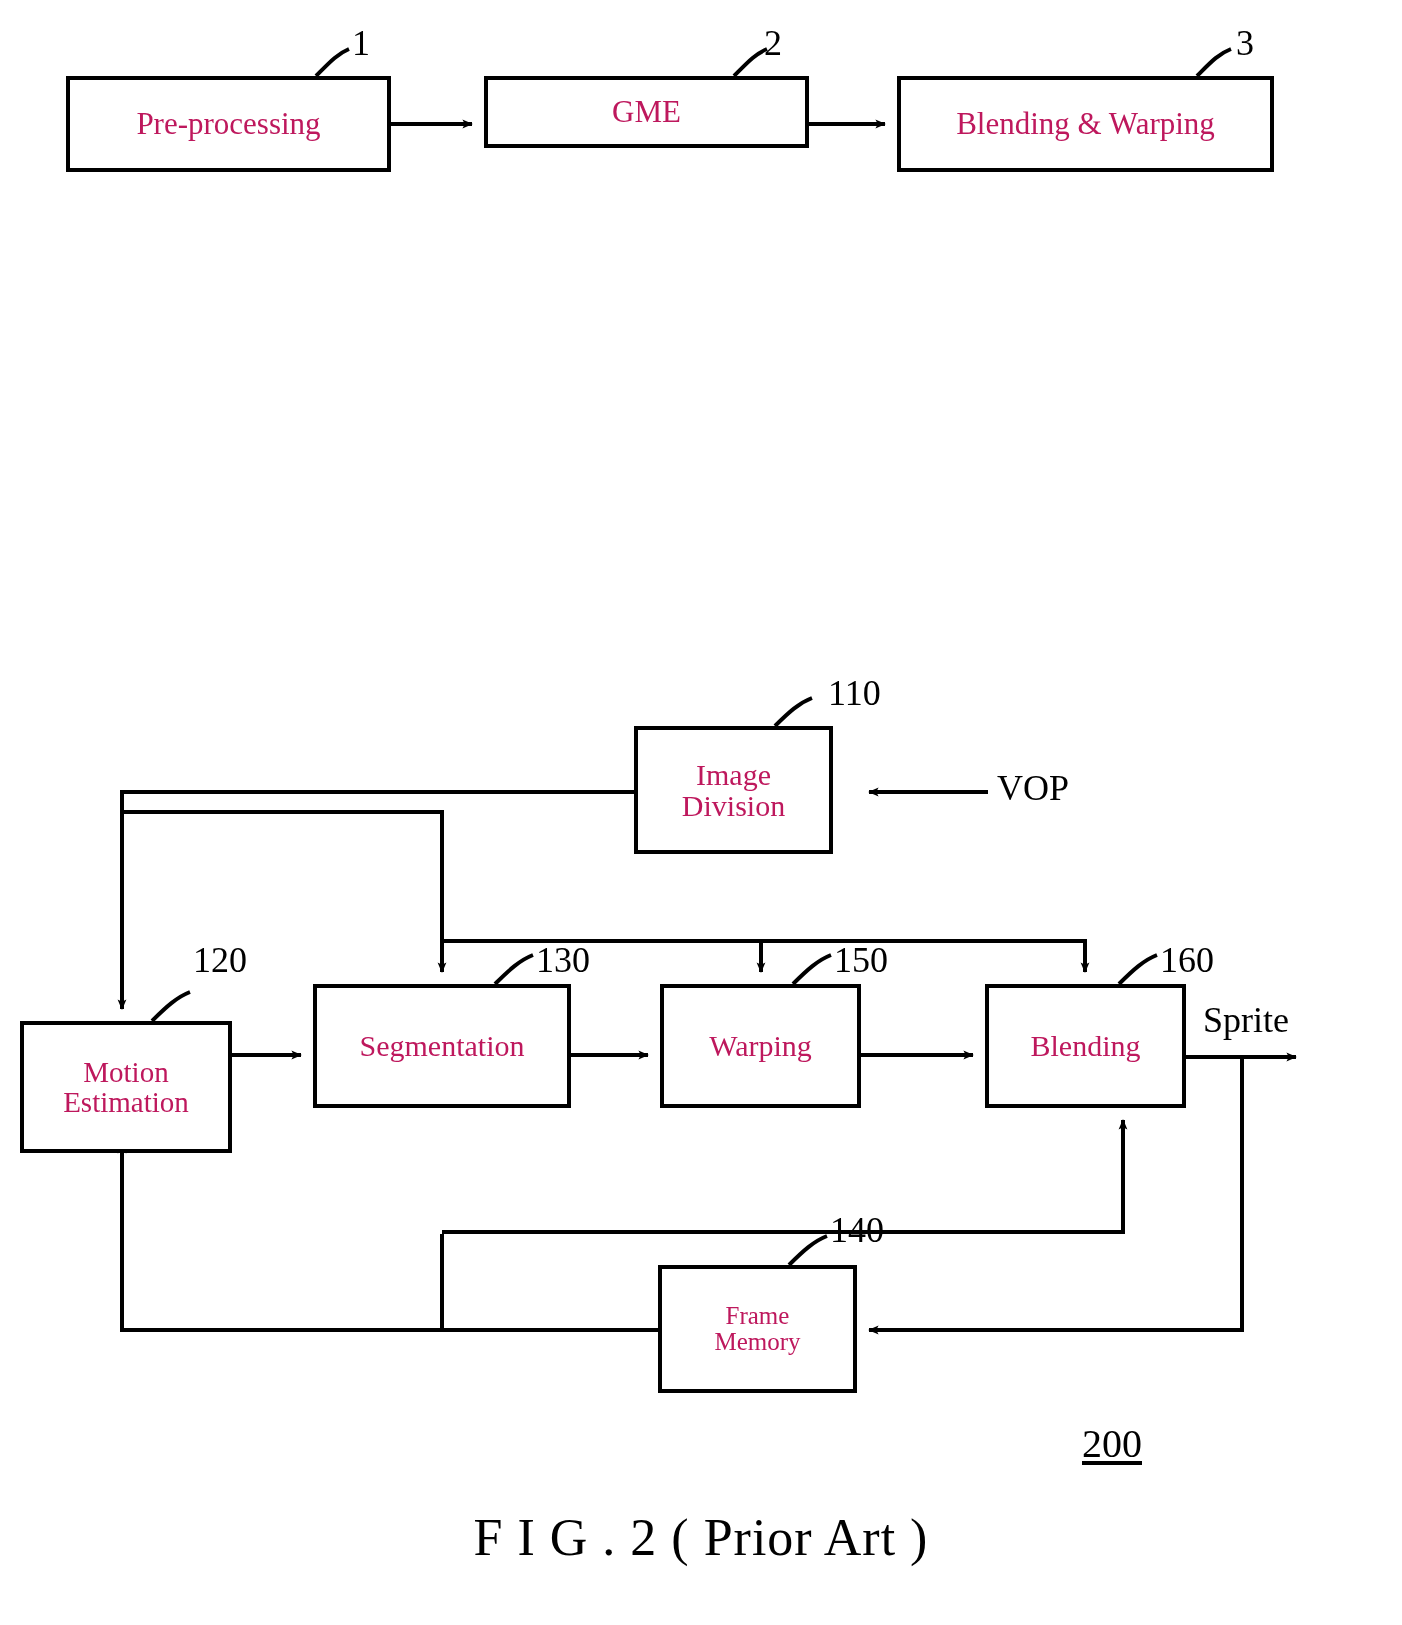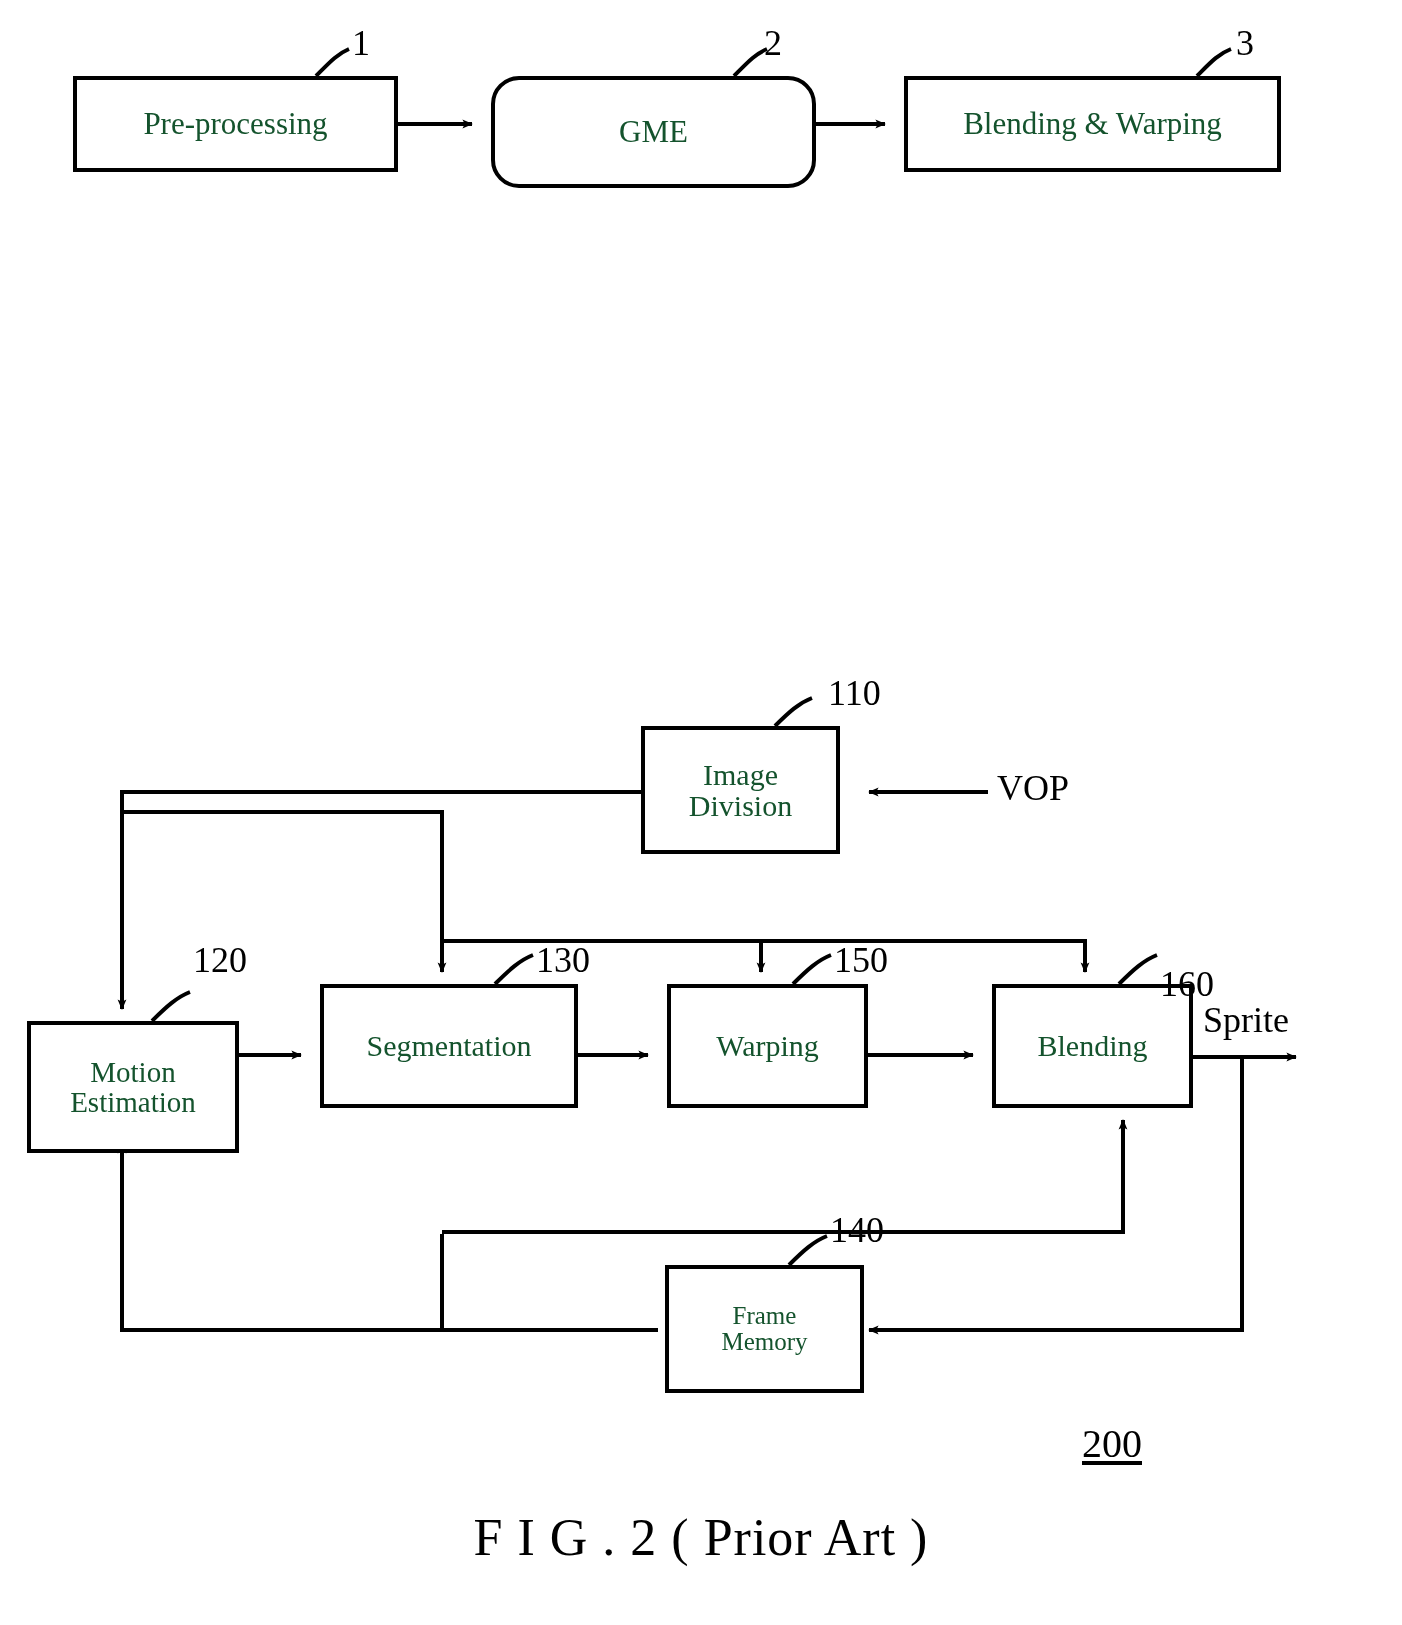--- a/index.html
+++ b/index.html
@@ -31,22 +31,21 @@
     position: absolute;
     border: 4px solid #000;
     background: #fff;
     box-sizing: border-box;
     display: flex;
     align-items: center;
     justify-content: center;
     text-align: center;
     line-height: 1.04;
     font-family: "Liberation Serif", "DejaVu Serif", serif;
-    color: #14532d;
-    margin-left: 7px;
+    color: #be185d;
   }
   .box span { display: block; }
   .lbl {
     position: absolute;
     font-family: "Liberation Serif", "DejaVu Serif", serif;
     color: #000;
     white-space: nowrap;
   }
   .caption {
     position: absolute;
@@ -127,21 +126,21 @@
       <path d="M495,984 C509,970 520,960 533,955"></path>
       <path d="M793,984 C807,970 818,960 831,955"></path>
       <path d="M1119,984 C1133,970 1144,960 1157,955"></path>
       <path d="M789,1265 C803,1251 814,1241 827,1236"></path>
     </g>
   </svg>
 
   <div class="box" style="left:66px; top:76px; width:325px; height:96px; font-size:31px;">
     <span>Pre-processing</span>
   </div>
-  <div class="box" style="left:484px; top:76px; width:325px; height:112px; font-size:31px;border-radius:28px;">
+  <div class="box" style="left:484px; top:76px; width:325px; height:72px; font-size:31px;">
     <span>GME</span>
   </div>
   <div class="box" style="left:897px; top:76px; width:377px; height:96px; font-size:31px;">
     <span>Blending &amp; Warping</span>
   </div>
 
   <div class="ref-num" style="left:352px; top:22px; font-size:36px;">1</div>
   <div class="ref-num" style="left:764px; top:22px; font-size:36px;">2</div>
   <div class="ref-num" style="left:1236px; top:22px; font-size:36px;">3</div>
 
@@ -176,21 +175,21 @@
     <div>
       <span>Frame</span>
       <span>Memory</span>
     </div>
   </div>
 
   <div class="ref-num" style="left:828px; top:672px; font-size:36px;">110</div>
   <div class="ref-num" style="left:193px; top:939px; font-size:36px;">120</div>
   <div class="ref-num" style="left:536px; top:939px; font-size:36px;">130</div>
   <div class="ref-num" style="left:834px; top:939px; font-size:36px;">150</div>
-  <div class="ref-num" style="left:1160px; top:963px; font-size:36px;">160</div>
+  <div class="ref-num" style="left:1160px; top:939px; font-size:36px;">160</div>
   <div class="ref-num" style="left:830px; top:1209px; font-size:36px;">140</div>
 
   <div class="lbl" style="left:997px; top:767px; font-size:36px;">VOP</div>
   <div class="lbl" style="left:1203px; top:999px; font-size:36px;">Sprite</div>
 
   <div class="lbl underlined" style="left:1082px; top:1420px; font-size:40px;">200</div>
 
   <div class="caption" style="left:0px; top:1508px; width:1402px; text-align:center; font-size:52px;">F I G . 2  ( Prior Art )</div>
 
 </div>

